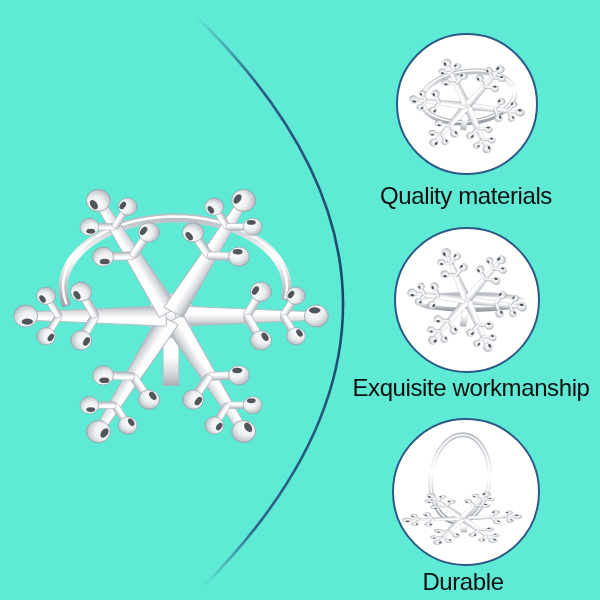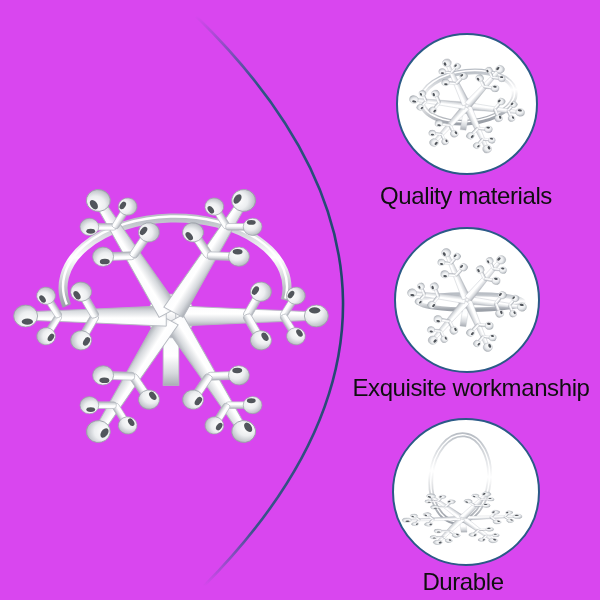--- a/index.html
+++ b/index.html
@@ -1,17 +1,17 @@
 <!DOCTYPE html>
 <html><head>
 <meta charset="utf-8">
 <style>
   html,body{margin:0;padding:0;background:#ffffff;}
   .canvas{
-    position:relative;width:600px;height:600px;background:#d946ef;
+    position:relative;width:600px;height:600px;background:#5eead4;
     overflow:hidden;font-family:"Liberation Sans",sans-serif;
   }
   .art{position:absolute;left:0;top:0;width:600px;height:600px;}
   .photo-circle{
     position:absolute;border:2px solid #2b5a87;border-radius:50%;
     background:#ffffff;box-sizing:border-box;overflow:hidden;
   }
   .photo-circle svg{display:block;width:100%;height:100%;}
   .c1{left:396px;top:33px;width:142px;height:142px;}
   .c2{left:394px;top:227px;width:146px;height:146px;}

